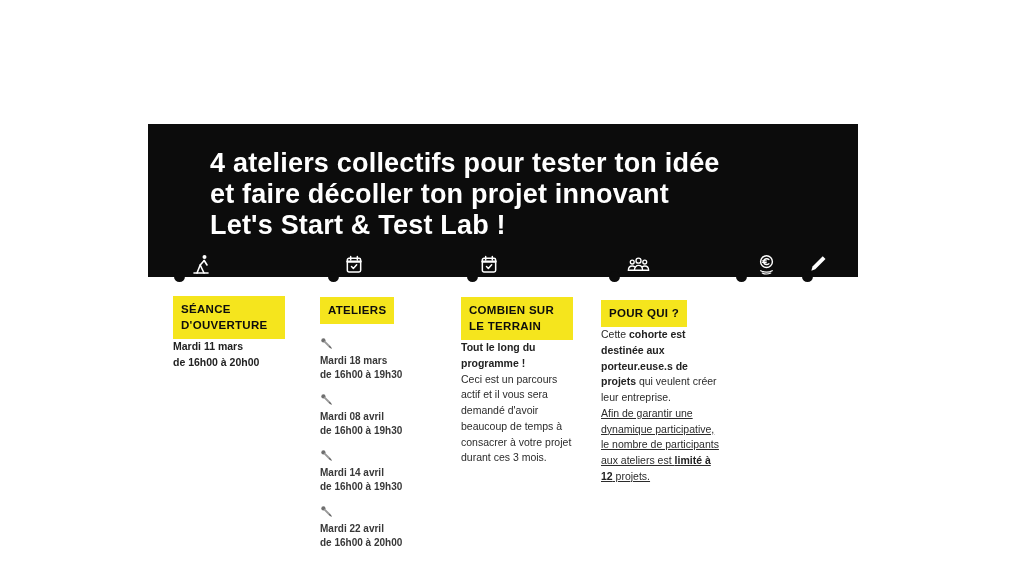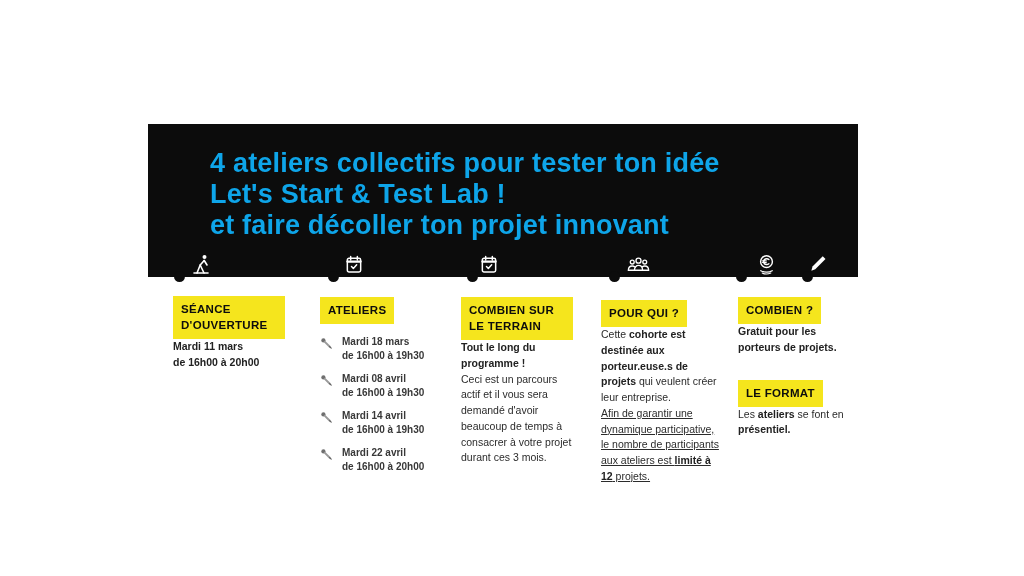--- a/index.html
+++ b/index.html
@@ -2,51 +2,51 @@
 <html><head>
 <meta charset="utf-8">
 <style>
   html,body{margin:0;padding:0;background:#ffffff;}
   .stage{
     position:relative;width:1024px;height:576px;background:#ffffff;overflow:hidden;
     font-family:"Liberation Sans",sans-serif;color:#1c1c1c;
   }
   
   .banner{position:absolute;left:148px;top:124px;width:710px;height:153px;background:#0c0c0c;}
-  .banner-title{position:absolute;left:62px;top:24px;color:#0ea5e9;font-weight:bold;font-size:27px;line-height:31px;letter-spacing:.2px;white-space:nowrap;}
+  .banner-title{position:absolute;left:62px;top:24px;color:#ffffff;font-weight:bold;font-size:27px;line-height:31px;letter-spacing:.2px;white-space:nowrap;}
   .banner-icon{position:absolute;}
   .bump{position:absolute;width:11px;height:11px;border-radius:50%;background:#0c0c0c;top:147px;}
   
   .col{position:absolute;}
   .hl{
     display:inline-block;background:#f5e51d;color:#0d0d0d;
     font-weight:bold;font-size:11.5px;line-height:1.4;letter-spacing:.3px;
     padding:5px 8px 6px 8px;
   }
   .hl.wrap-narrow{max-width:96px;}
   .body-txt{font-size:10.5px;line-height:1.5;color:#2b2b2b;}
   .bold{font-weight:bold;color:#222;}
   .block{display:block;}
   .atelier-list{margin-top:11px;}
-  .atelier-item{display:flex;gap:9px;margin-bottom:9px;align-items:flex-start;}
+  .atelier-item{display:flex;margin-bottom:9px;align-items:flex-start;flex-direction:column;}
   .atelier-item .txt{font-size:10px;line-height:1.4;font-weight:bold;color:#383838;}
   .pin{flex:0 0 auto;margin-top:1px;}
   .mt-gap{margin-top:24px;}
   .p2{margin-top:0;}
 </style>
 </head>
 <body>
 
 <div class="stage">
 
   <div class="banner">
     <div class="banner-title">
       <span class="block">4 ateliers collectifs pour tester ton idée</span>
+      <span class="block">et faire décoller ton projet innovant</span>
       <span class="block">Let's Start &amp; Test Lab !</span>
-      <span class="block">et faire décoller ton projet innovant</span>
     </div>
 
     <span class="banner-icon" style="left:40px;top:128px;">
       <svg width="24" height="24" viewBox="0 0 24 24" fill="none" stroke="#ffffff" stroke-width="1.6" stroke-linecap="round" stroke-linejoin="round">
         <circle cx="16.5" cy="5" r="2" fill="#ffffff" stroke="none"></circle>
         <path d="M6 21h14"></path>
         <path d="M9 21l3.2-8 4-4.5"></path>
         <path d="M16 21l-3.8-8"></path>
         <path d="M16.2 8.5l2.8 4.5"></path>
       </svg>
@@ -189,25 +189,14 @@
   <div class="col" style="left:601px;top:300px;width:120px;">
     <span class="hl">POUR QUI ?</span>
     <div class="body-txt">
       <span>Cette </span><span class="bold">cohorte est destinée aux porteur.euse.s de projets</span><span> qui veulent créer leur entreprise.</span>
     </div>
     <div class="body-txt p2" style="margin-top:0;text-decoration:underline;">
       <span>Afin de garantir une dynamique participative, le nombre de participants aux ateliers est </span><span class="bold">limité à 12</span><span> projets.</span>
     </div>
   </div>
 
-  <div class="col" style="left:738px;top:297px;width:112px;">
-    <span class="hl">COMBIEN ?</span>
-    <div class="body-txt bold">Gratuit pour les porteurs de projets.</div>
-
-    <div class="mt-gap">
-      <span class="hl">LE FORMAT</span>
-      <div class="body-txt">
-        <span>Les </span><span class="bold">ateliers</span><span> se font en </span><span class="bold">présentiel.</span>
-      </div>
-    </div>
-  </div>
 
 </div>
 
 </body></html>

